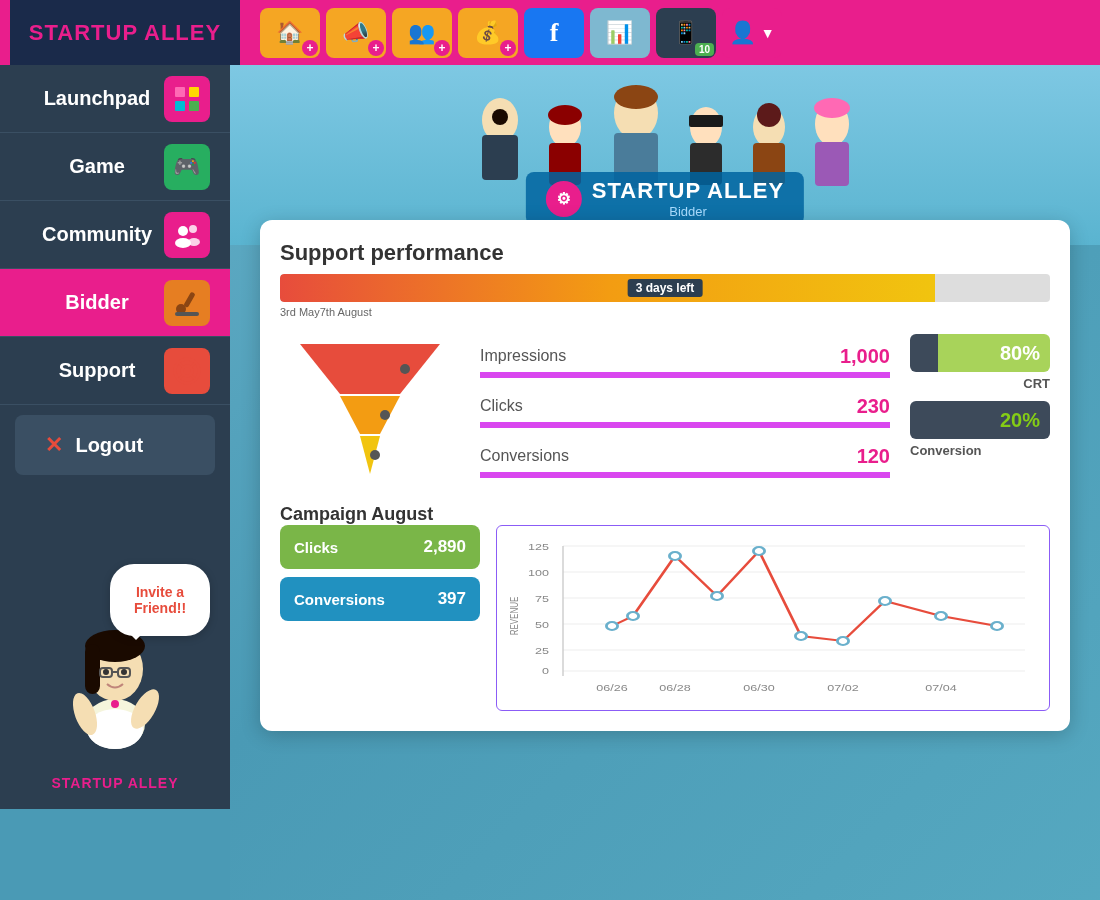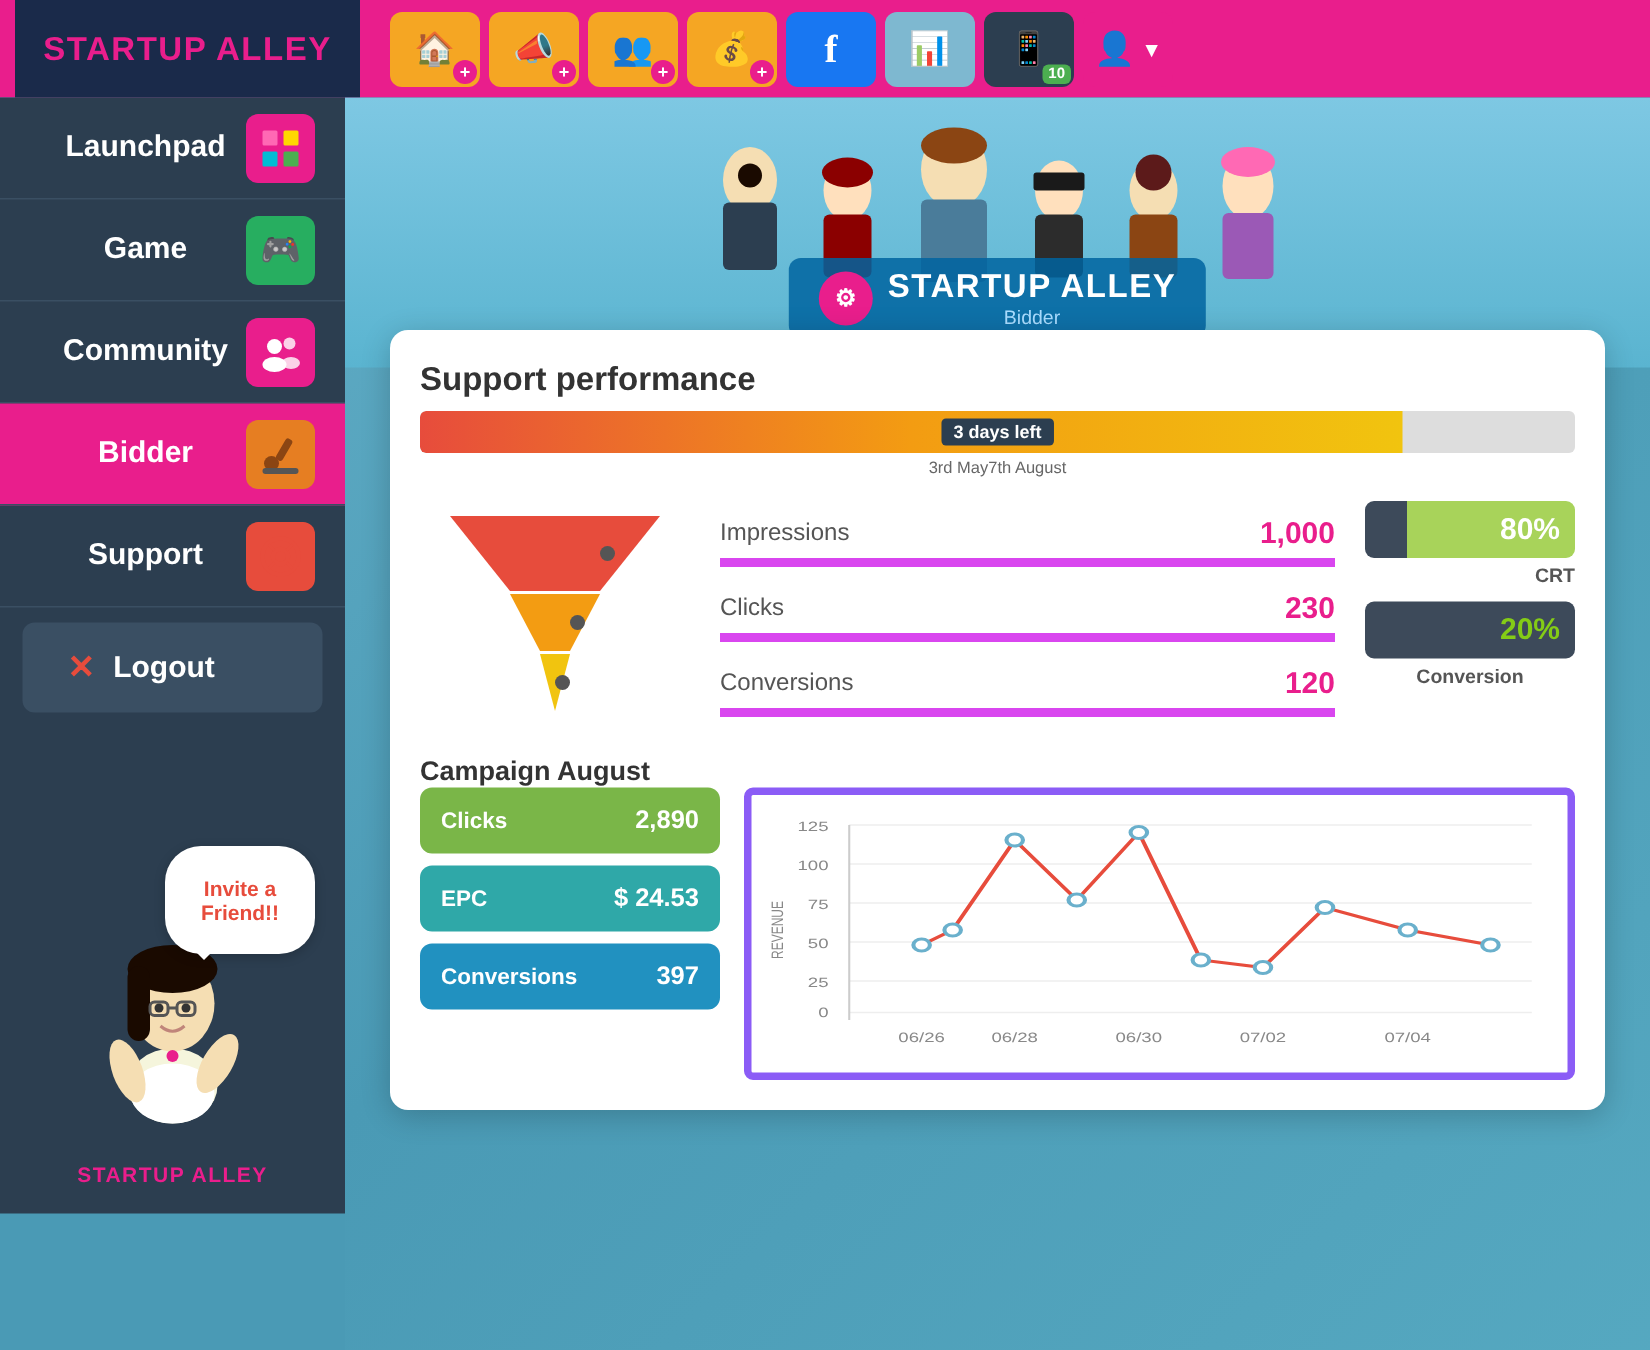--- a/index.html
+++ b/index.html
@@ -199,21 +199,21 @@
       background: linear-gradient(to right, #e74c3c, #f39c12, #f1c40f);
       border-radius: 4px 0 0 4px;
     }
     #progress-label {
       position: absolute; top: 50%; left: 50%;
       transform: translate(-50%, -50%);
       font-size: 12px; font-weight: bold; color: white;
       background: #2c3e50; padding: 2px 8px; border-radius: 3px;
     }
     #progress-dates {
-      display: flex; justify-content: center;
+      display: flex; justify-content: flex-start;
       font-size: 11px; color: #666; margin-bottom: 16px;
     }
 
     
     #perf-row {
       display: flex; gap: 20px; margin-bottom: 20px;
     }
     #funnel-container {
       flex-shrink: 0;
       width: 180px; height: 150px;
@@ -243,21 +243,21 @@
       cursor: pointer;
     }
     .kpi-btn.green { background: #7ab648; }
     .kpi-btn.teal { background: #2fa8a8; }
     .kpi-btn.teal2 { background: #2191c0; }
     .kpi-val { font-size: 17px; font-weight: 900; }
 
     
     #chart-area {
       flex: 1;
-      border: 5px solid #8b5cf6;
+      border: 1px solid #8b5cf6;
       border-radius: 6px;
       padding: 10px;
       position: relative;
       min-height: 140px;
     }
 
     
     #funnel-svg { width: 180px; height: 150px; }
   </style>
 </head>
@@ -504,37 +504,33 @@
             <div>
               <div style="width:140px;height:38px;border-radius:6px;background:linear-gradient(to right,#3d4a5a 0%,#3d4a5a 20%,#a8d35a 20%);display:flex;align-items:center;justify-content:flex-end;padding-right:10px;font-size:20px;font-weight:900;color:white;margin-bottom:4px;">
                 <span>80%</span>
               </div>
               <div style="font-size:13px;color:#555;font-weight:600;text-align:right">CRT</div>
             </div>
             <div>
               <div style="width:140px;height:38px;border-radius:6px;background:#3d4a5a;display:flex;align-items:center;justify-content:flex-end;padding-right:10px;font-size:20px;font-weight:900;color:#84cc16;margin-bottom:4px;">
                 <span>20%</span>
               </div>
-              <div style="font-size:13px;color:#555;font-weight:600;text-align:center">Conversion</div>
+              <div style="font-size:13px;color:#555;font-weight:600;text-align:left">Conversion</div>
             </div>
           </div>
         </div>
       </div>
 
       <div>
         <div id="reports-title">Campaign August</div>
         <div id="reports-row">
           <div id="kpi-list">
             <div class="kpi-btn green">
               <span>Clicks</span>
               <span class="kpi-val">2,890</span>
-            </div>
-            <div class="kpi-btn teal">
-              <span>EPC</span>
-              <span class="kpi-val">$ 24.53</span>
             </div>
             <div class="kpi-btn teal2">
               <span>Conversions</span>
               <span class="kpi-val">397</span>
             </div>
           </div>
 
           <div id="chart-area">
             <svg width="100%" height="160" viewBox="0 0 380 160" preserveAspectRatio="none">
 

